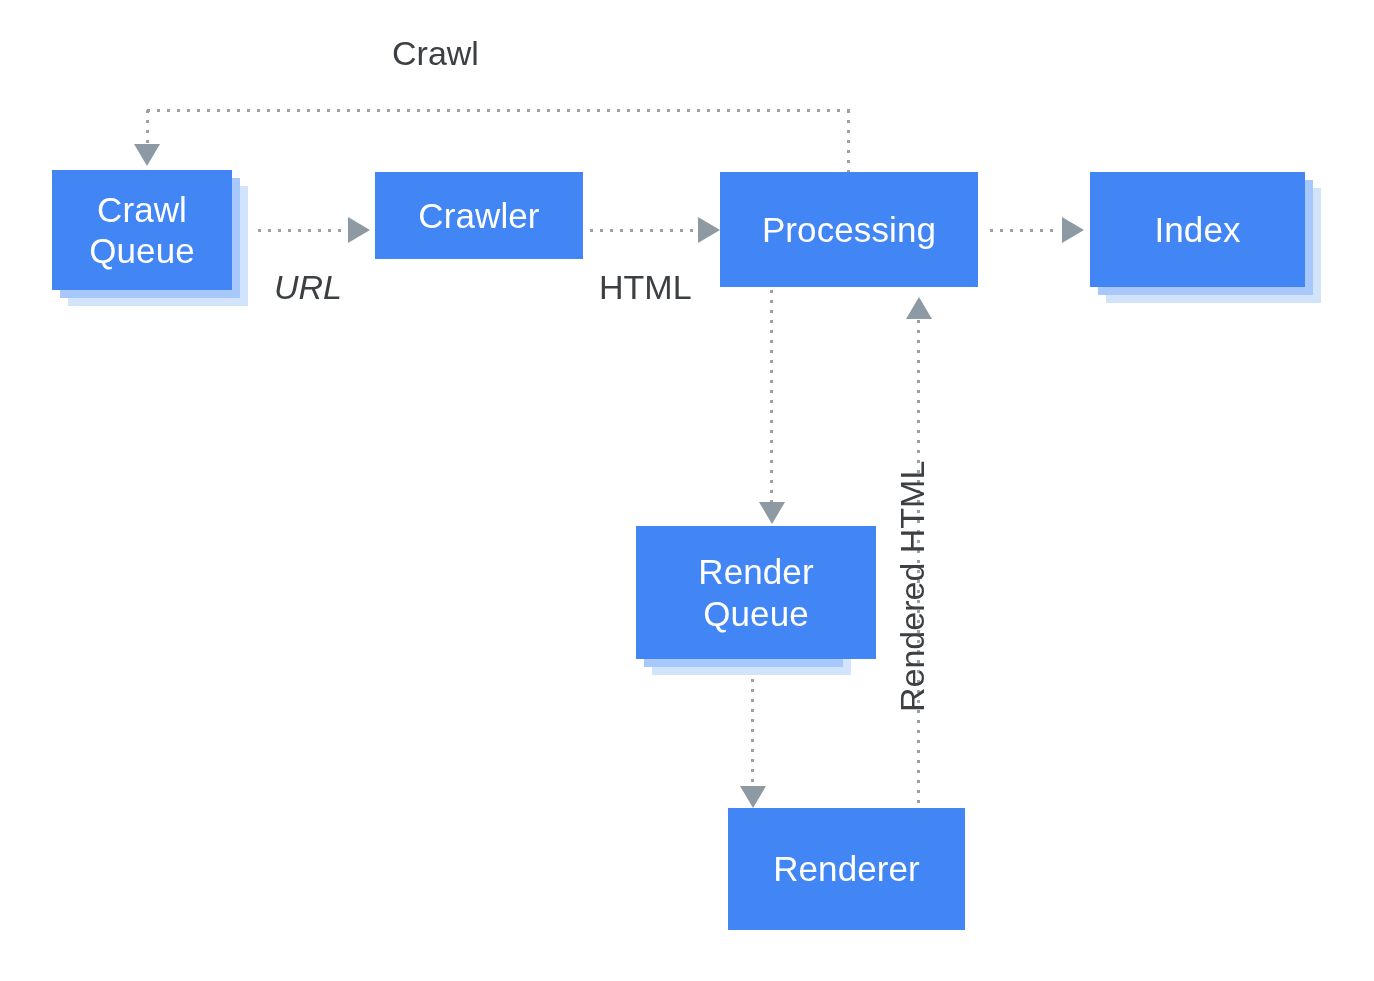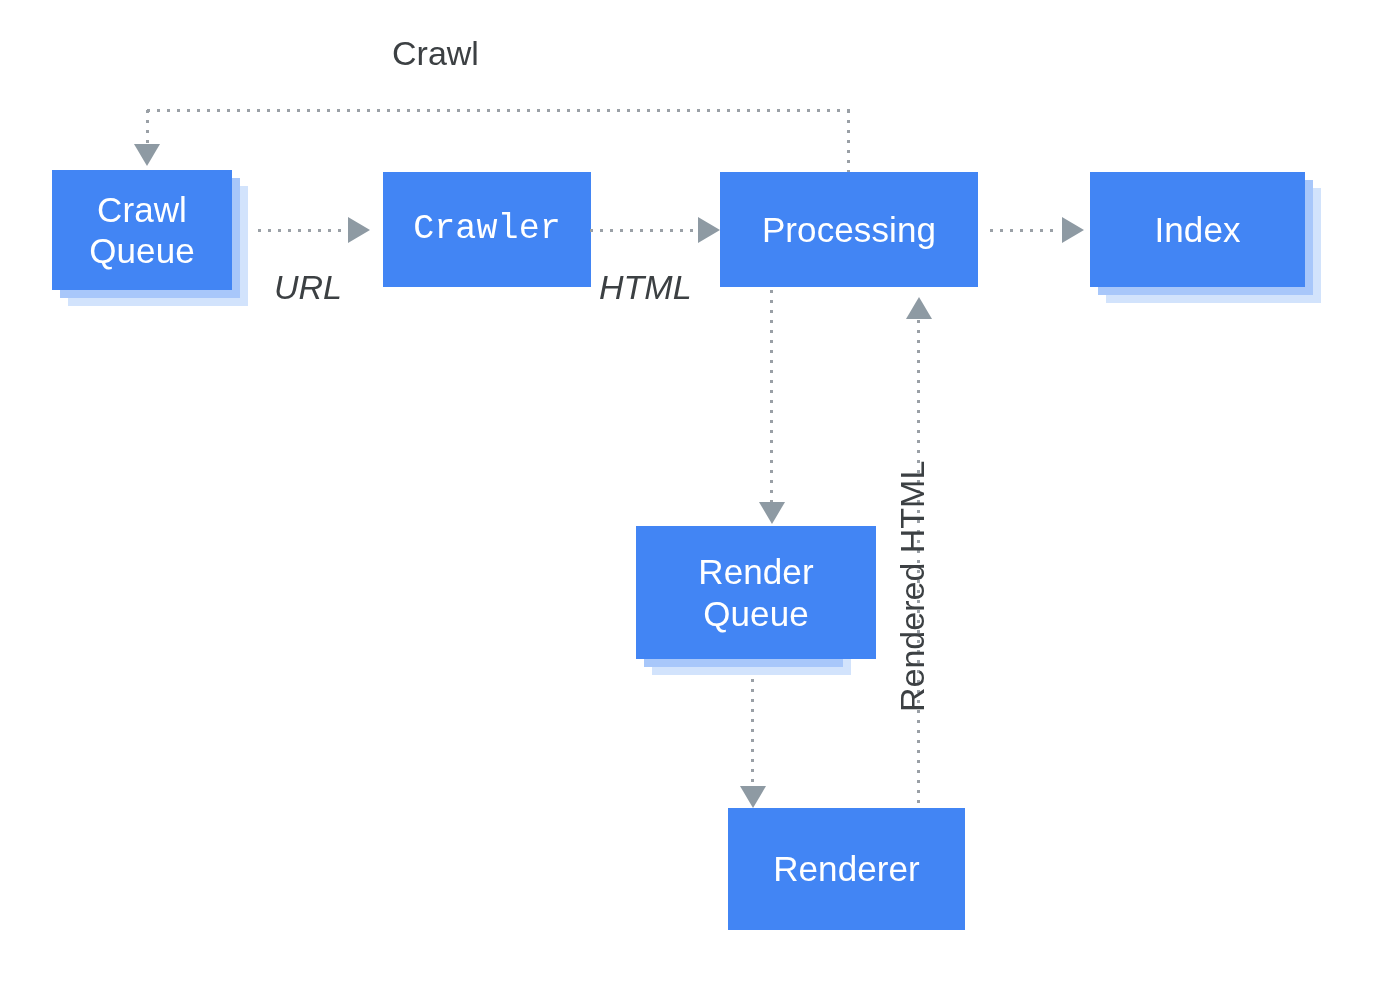--- a/index.html
+++ b/index.html
@@ -121,28 +121,28 @@
       <span class="node-label">Crawl
 Queue</span>
     </div>
   </div>
 
   <div class="conn conn-h" style="left:258px; top:229px; width:92px;"></div>
   <div class="arrow arrow-right" style="left:348px; top:217px;"></div>
   <div class="edge-label" style="left:274px; top:270px;font-style:italic;">URL</div>
 
   <div class="node" style="left:370px; top:172px; width:208px; height:115px;">
-    <div class="layer layer-front" style="left:13px; top:0px; width:208px; height:115px;font-family:Liberation Mono, monospace;">
+    <div class="layer layer-front" style="left:5px; top:0px; width:208px; height:87px;">
       <span class="node-label">Crawler</span>
     </div>
   </div>
 
   <div class="conn conn-h" style="left:590px; top:229px; width:110px;"></div>
   <div class="arrow arrow-right" style="left:698px; top:217px;"></div>
-  <div class="edge-label" style="left:599px; top:270px;font-style:italic;">HTML</div>
+  <div class="edge-label" style="left:599px; top:270px;">HTML</div>
 
   <div class="node" style="left:720px; top:172px; width:258px; height:98px;">
     <div class="layer layer-front" style="left:0px; top:0px; width:258px; height:115px;">
       <span class="node-label">Processing</span>
     </div>
   </div>
 
   <div class="conn conn-h" style="left:990px; top:229px; width:68px;"></div>
   <div class="arrow arrow-right" style="left:1062px; top:217px;"></div>
 

